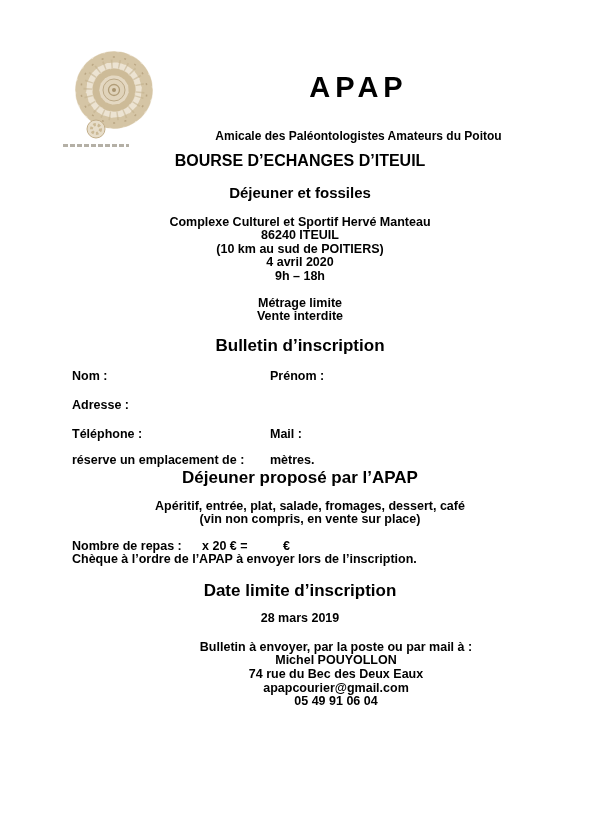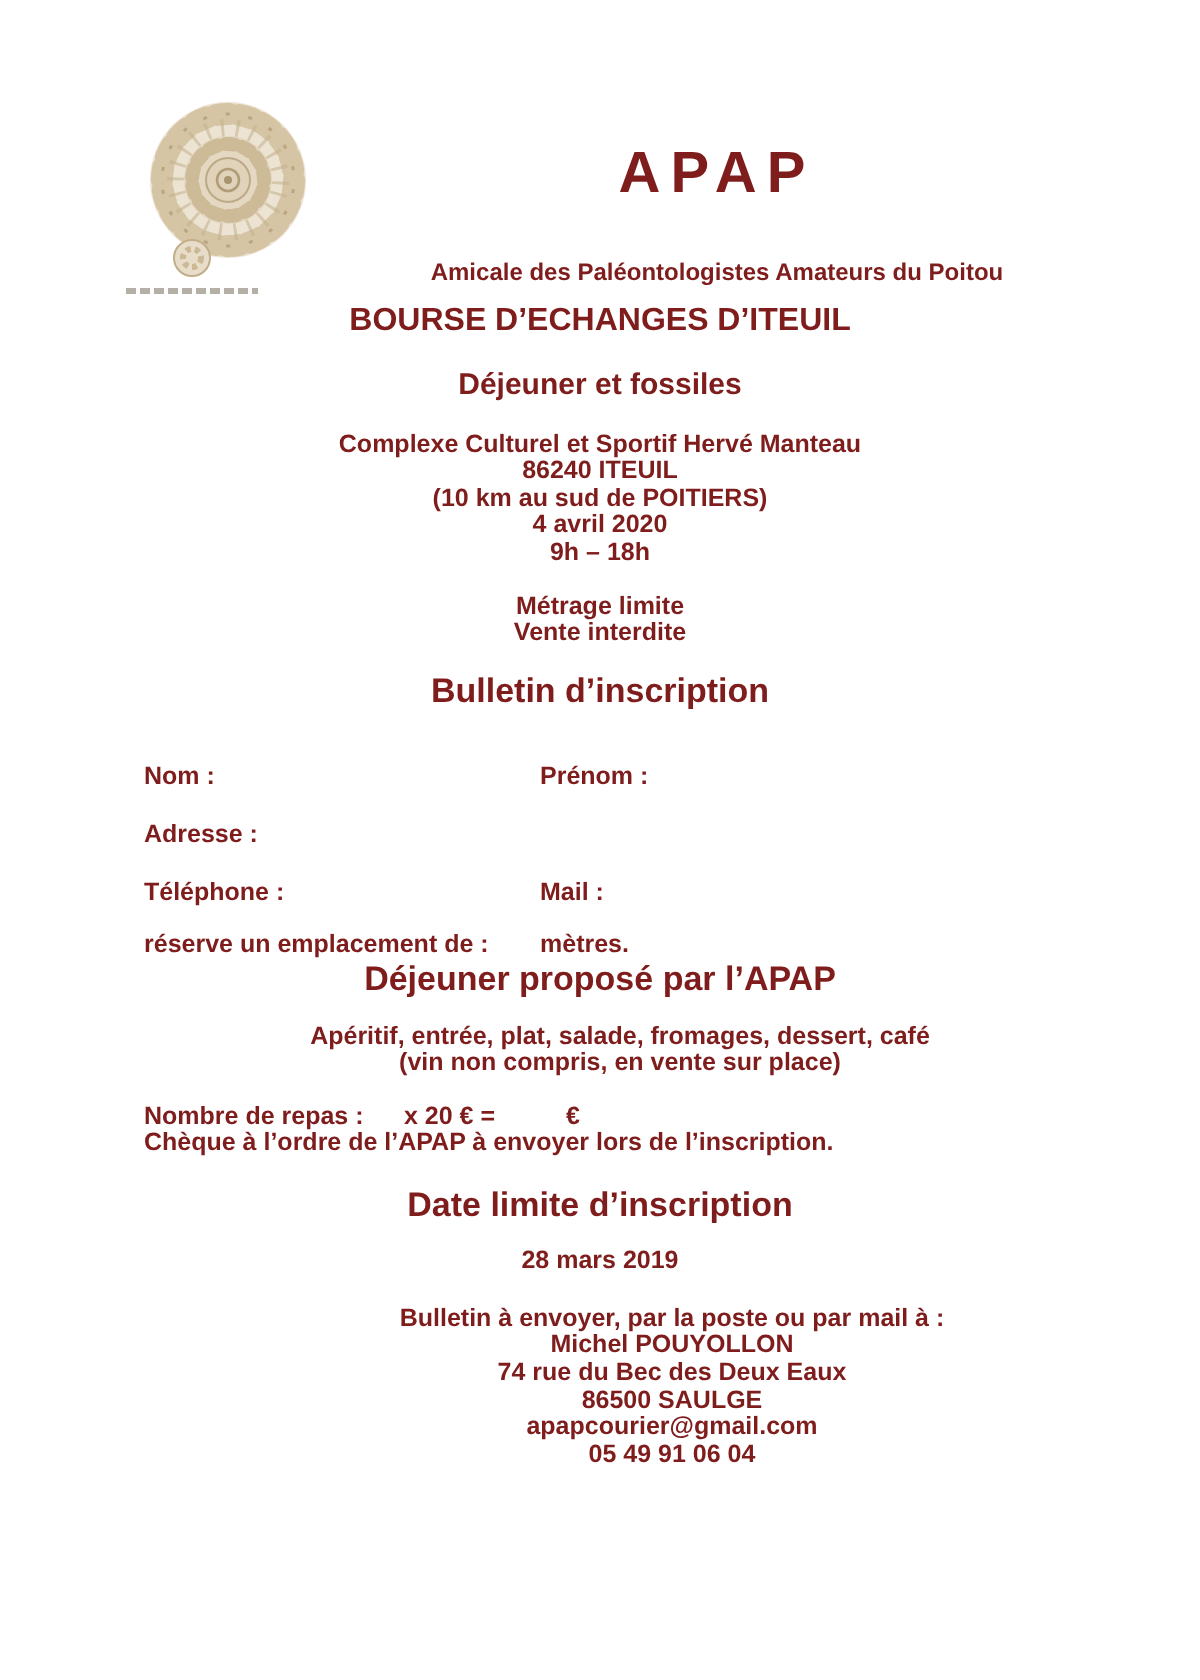--- a/index.html
+++ b/index.html
@@ -2,21 +2,21 @@
 <html><head>
 <meta charset="utf-8">
 <style>
   html,body{margin:0;padding:0;background:#ffffff;}
   .page{
     position:relative;
     width:600px;height:840px;
     background:#ffffff;
     font-family:"Liberation Sans","DejaVu Sans",sans-serif;
     font-weight:bold;
-    color:#7f1d1d;
+    color:#000000;
     overflow:hidden;
   }
   
   .logo{position:absolute;left:57px;top:40px;width:112px;}
   .logo svg{display:block;}
   .logo-caption{
     height:3px;width:66px;margin:2px 0 0 6px;
     background:repeating-linear-gradient(90deg,#a7a296 0 5px,rgba(0,0,0,0) 5px 7px);
     opacity:.85;
   }
@@ -28,21 +28,21 @@
   .center{text-align:center;}
   .event-title{font-size:16px;line-height:16px;margin-top:10px;}
   .event-subtitle{font-size:15px;line-height:15px;margin-top:16px;}
   .venue{font-size:12.5px;line-height:13.4px;margin-top:16px;}
   .notices{font-size:12.5px;line-height:13.4px;margin-top:14px;}
   .h2{font-size:17px;line-height:17px;}
   .form-heading{margin-top:13px;}
   
   .frow{position:relative;padding-left:72px;font-size:12.5px;line-height:13px;text-align:left;}
   .frow .c2{position:absolute;left:270px;top:0;}
-  .frow-1{margin-top:28px;}
+  .frow-1{margin-top:16px;}
   .frow-2{margin-top:16px;}
   .frow-3{margin-top:16px;}
   .frow-4{margin-top:13px;}
   
   .lunch-heading{margin-top:2px;}
   .menu{font-size:12.5px;line-height:13.4px;margin-top:14px;padding-left:20px;}
   .meals-row{position:relative;padding-left:72px;font-size:12.5px;line-height:13.4px;margin-top:13px;text-align:left;}
   .meals-row .formula{position:absolute;left:202px;top:0;}
   .meals-row .euro{position:absolute;left:283px;top:0;}
   .payment{padding-left:72px;font-size:12.5px;line-height:13.4px;text-align:left;}
@@ -132,18 +132,17 @@
 
   <div class="center">
     <div class="h2 deadline-heading">Date limite d’inscription</div>
     <div class="deadline-date">28 mars 2019</div>
   </div>
 
   <div class="contact">
     <div>Bulletin à envoyer, par la poste ou par mail à :</div>
     <div>Michel POUYOLLON</div>
     <div>74 rue du Bec des Deux Eaux</div>
-    <div>86500 SAULGE</div>
     <div>apapcourier@gmail.com</div>
     <div>05 49 91 06 04</div>
   </div>
 
 </div>
 
 </body></html>

